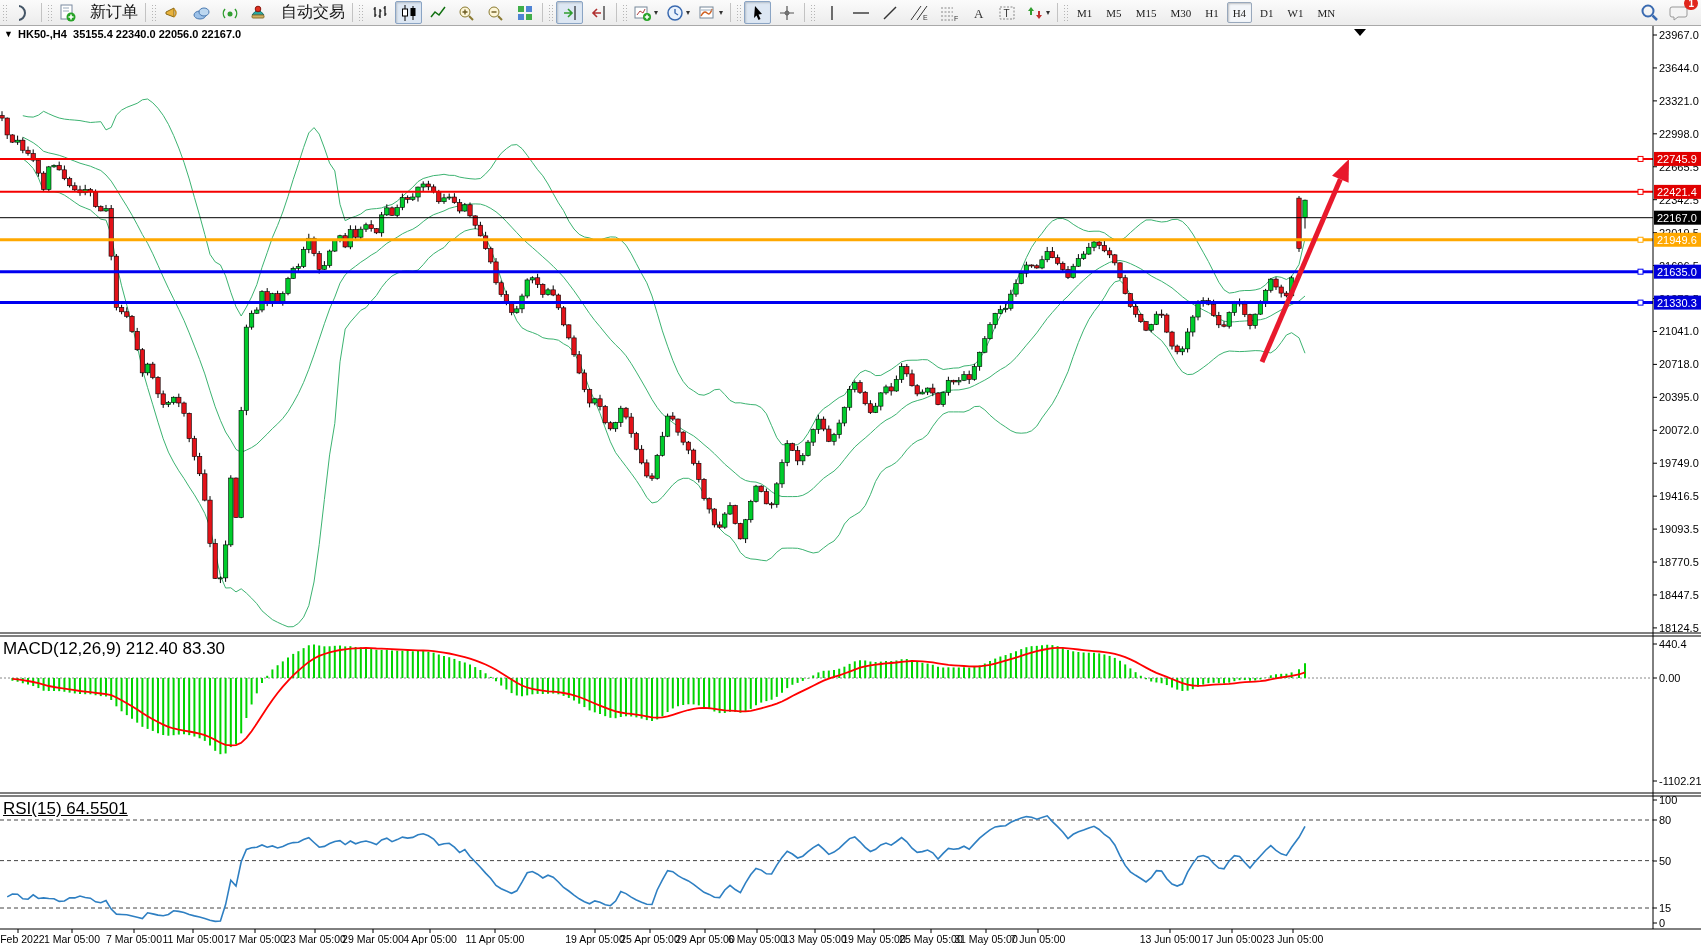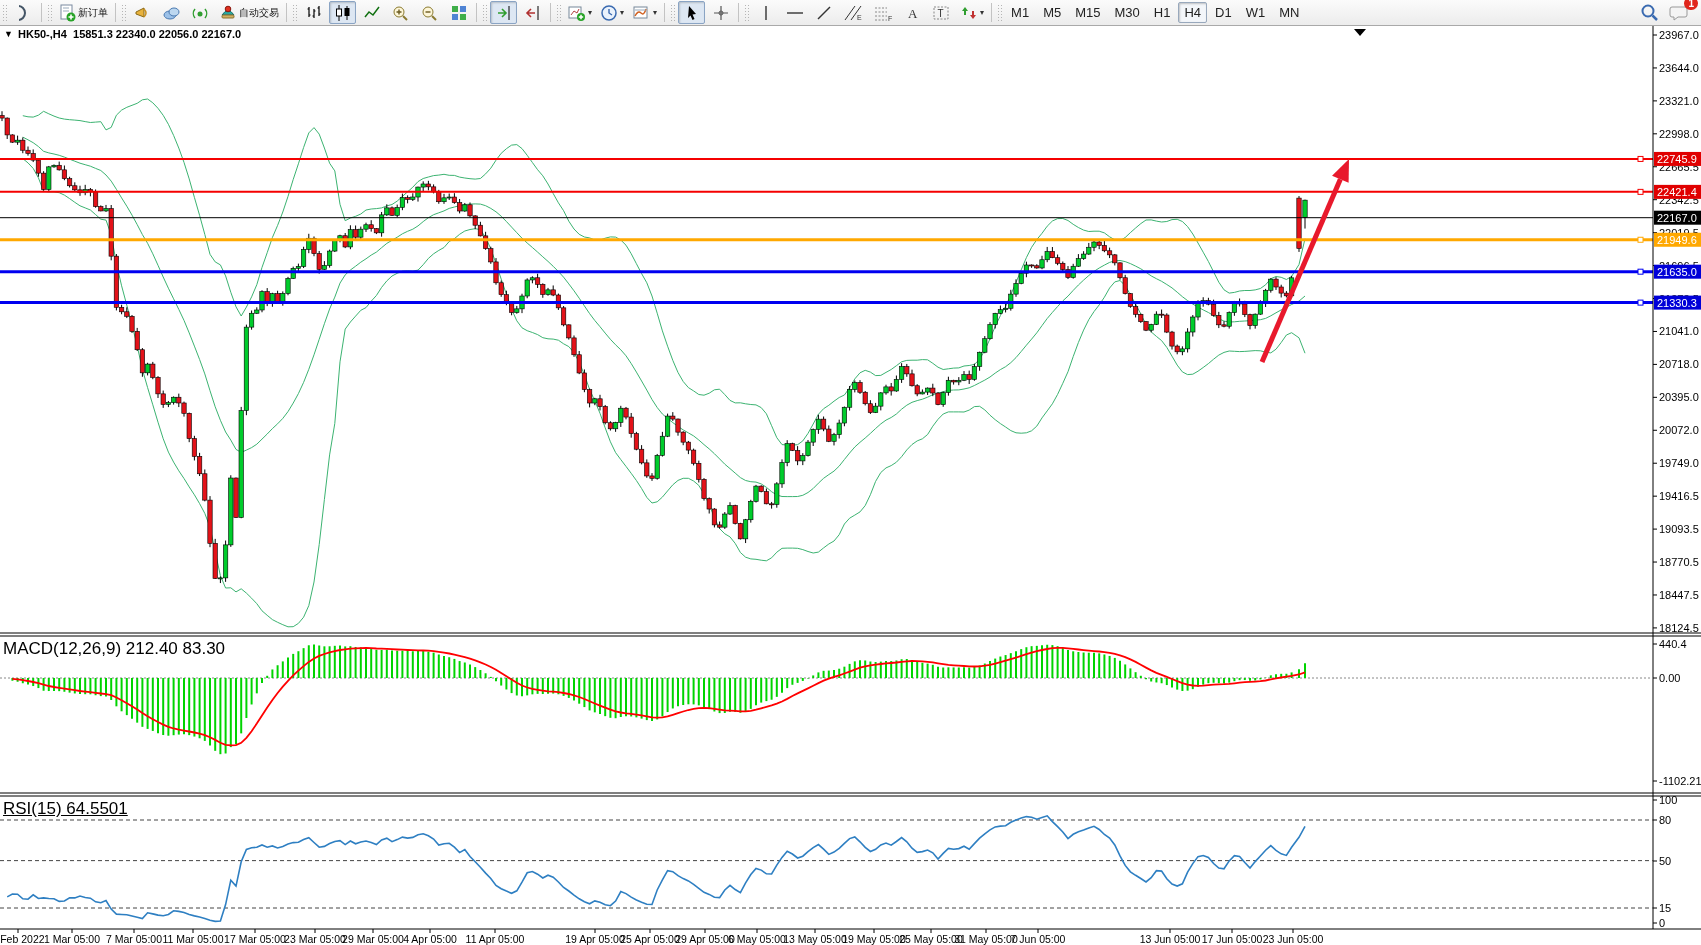--- a/index.html
+++ b/index.html
@@ -9,24 +9,24 @@
   #toolbar{position:absolute;left:0;top:0;width:1701px;height:25px;
     background:linear-gradient(#fbfbfb,#ececec);border-bottom:1px solid #a9a9a9;
     display:flex;align-items:center;z-index:5;}
   .tb-grip{width:5px;height:18px;margin:0 2px;
     background-image:radial-gradient(#b5b5b5 35%,transparent 36%);background-size:3px 3px;}
   .tb-sep{width:1px;height:19px;background:#c3c3c3;margin:0 3px;}
   .tb-btn{height:21px;min-width:21px;display:flex;align-items:center;justify-content:center;
     padding:0 2px;margin:0 1px;border:1px solid transparent;border-radius:2px;cursor:pointer;}
   .tb-btn.active{border-color:#8aa4c4;background:#dde7f3;box-shadow:inset 1px 1px 2px rgba(0,0,0,.18);}
   .tb-btn svg{display:block;}
-  .tb-label{font-size:10px;color:#111;margin-left:1px;white-space:nowrap;}
+  .tb-label{font-size:16px;color:#111;margin-left:13px;white-space:nowrap;}
   .tb-caret{font-size:8px;color:#333;margin-left:2px;}
-  .tf-btn{font-size:13px;color:#222;padding:0 5px;height:19px;display:flex;align-items:center;
-    border:1px solid transparent;margin:12px 1px;cursor:pointer;border-radius:2px;}
+  .tf-btn{font-size:11px;color:#222;padding:0 5px;height:19px;display:flex;align-items:center;
+    border:1px solid transparent;margin:12px 1px;cursor:pointer;border-radius:2px;font-family:Liberation Serif, serif;}
   .tf-btn.active{background:#f3f6fa;border-color:#98a8bc;box-shadow:inset 1px 1px 2px rgba(0,0,0,.22);}
   #tb-right{margin-left:auto;display:flex;align-items:center;margin-right:8px;}
   .badge{position:absolute;top:-5px;right:-7px;background:#e0261c;color:#fff;font-size:10px;
     font-weight:bold;border-radius:8px;padding:0 4px;height:13px;line-height:13px;}
   
   #chartsvg{position:absolute;left:0;top:0;z-index:1;}
   .overlay-label{position:absolute;z-index:3;font-size:17px;color:#000;white-space:pre;}
 </style>
 </head>
 <body>
@@ -1226,16 +1226,16 @@
         <text x="1657" y="306.6188446726573" font-size="11" font-family="&quot;Liberation Sans&quot;,sans-serif" fill="#fff">21330.3</text>
       </g>
       <g>
         <line x1="1262" y1="362" x2="1340.3337754312583" y2="179.22119066039727" stroke="#e8192c" stroke-width="5"></line>
         <polygon points="1349,159 1348.606080701421,182.76646434760977 1332.0614701610957,175.67591697318477" fill="#e8192c"></polygon>
       </g>
       <polygon points="1354,29 1366,29 1360,36" fill="#000"></polygon>
     </svg>
 
   <div class="overlay-label" style="left:4px;top:29px;font-size:9px;">▼</div>
-  <div class="overlay-label" style="left:18px;top:28px;font-weight:bold;font-size:11px;">HK50-,H4  15851.3 22340.0 22056.0 22167.0</div>
+  <div class="overlay-label" style="left:18px;top:28px;font-weight:bold;font-size:11px;">HK50-,H4  35155.4 22340.0 22056.0 22167.0</div>
   <div class="overlay-label" style="left:3px;top:639px;">MACD(12,26,9) 212.40 83.30</div>
   <div class="overlay-label" style="left:3px;top:799px;text-decoration:underline;">RSI(15) 64.5501</div>
 </div>
 
 </body></html>

